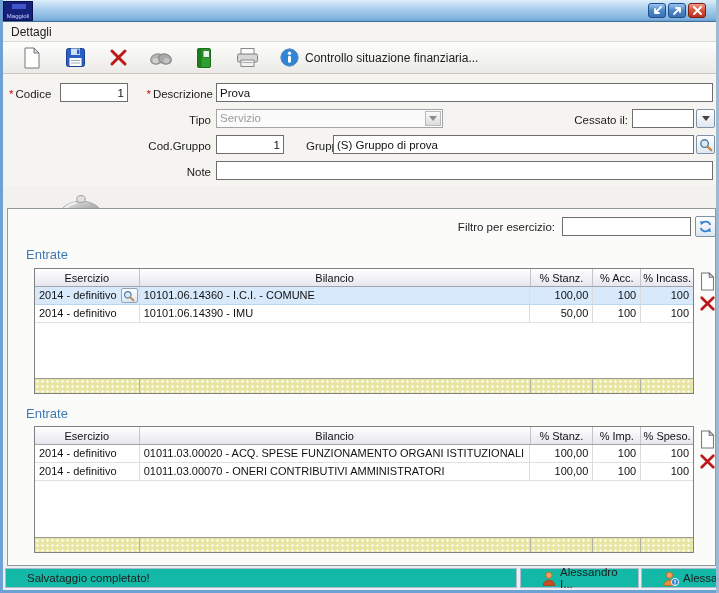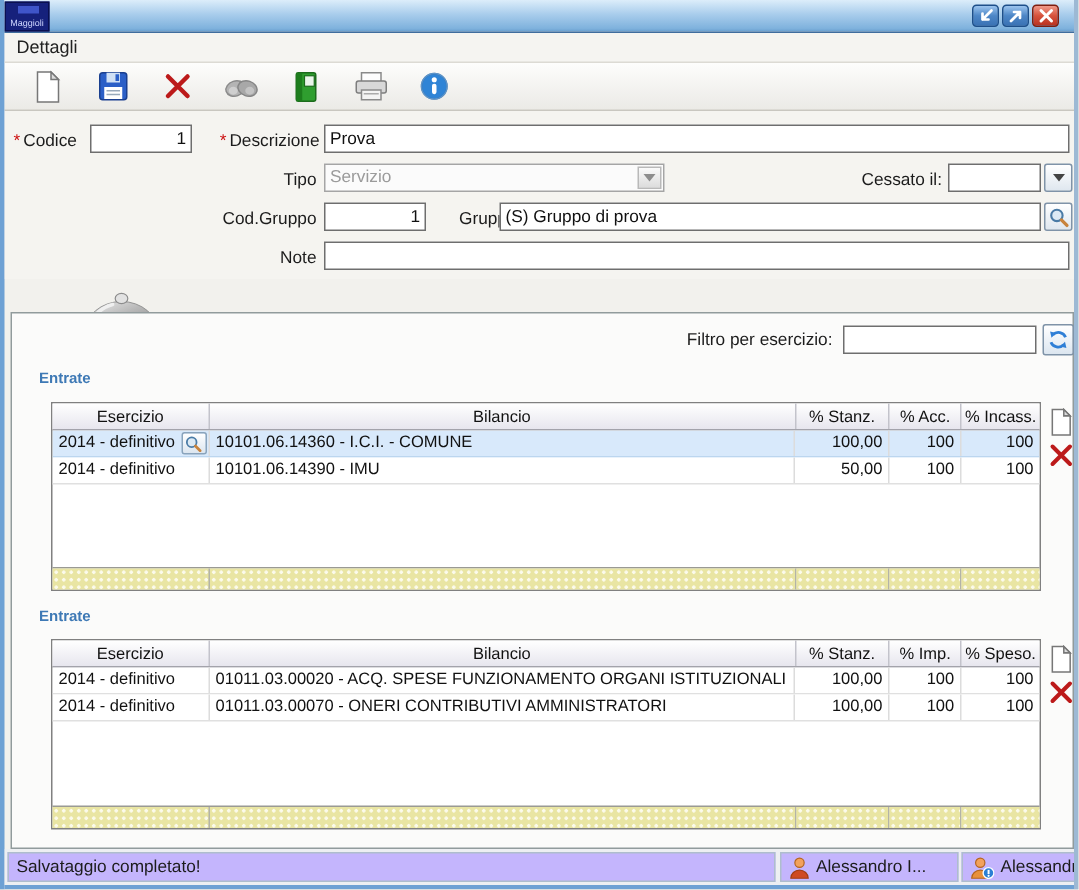--- a/index.html
+++ b/index.html
@@ -14,21 +14,21 @@
     color:#cfd6ff; font-size:6px; display:flex; align-items:flex-end; justify-content:center;
     padding-bottom:1px; border:1px solid #0a1050; }
   .logo::before { content:""; position:absolute; top:2px; left:8px; width:14px; height:5px; background:#3f55c9; }
   .title-text { position:absolute; left:0; right:0; top:3px; text-align:center; font-size:13px;
     font-weight:bold; color:#15253a; }
   .winbtn { position:absolute; top:3px; width:18px; height:15px; border:1px solid #1e4f8a; border-radius:3px;
     background:linear-gradient(#9cc5ef,#4d86c6 50%,#3a72b4); display:flex; align-items:center; justify-content:center; }
   .winbtn.close { background:linear-gradient(#f09a8a,#d6523c 50%,#b93322); border-color:#7e1e10; }
   
   .menubar { position:absolute; left:0; top:22px; width:716px; height:20px; background:#f5f4f1;
-    border-bottom:1px solid #dcdad4; font-size:12px; color:#222; display:flex; }
+    border-bottom:1px solid #dcdad4; font-size:12px; color:#222; display:flex; align-items:center; }
   .menu-item { padding:2px 8px; }
   .toolbar { position:absolute; left:0; top:42px; width:716px; height:32px;
     background:linear-gradient(#fdfdfc,#ebeae6); border-bottom:1px solid #c9c7c0;
     display:flex; align-items:center; }
   .tbtn { width:28px; height:26px; margin-left:15px; display:flex; align-items:center; justify-content:center; }
   .tbtn.info-group { width:auto; padding:0 4px; }
   .tbtn .lbl { font-size:12px; color:#222; margin-left:6px; }
   
   .formarea { position:absolute; left:0; top:74px; width:716px; height:112px; background:#f5f4f0; }
   .flabel { position:absolute; font-size:11.5px; color:#1c1c1c; text-align:right; height:16px; line-height:16px; }
@@ -51,21 +51,21 @@
   .tab { font-size:11.5px; color:#1c1c1c; border:1px solid #8a8a8a; border-bottom:none;
     border-radius:3px 3px 0 0; padding:3px 10px 4px; background:linear-gradient(#f7f7f7,#dedede); margin-right:2px; height:20px; }
   .tab.active { background:#fdfdfd; height:23px; padding-top:5px; position:relative; z-index:3; }
   
   .panel { position:absolute; left:4px; top:208px; width:709px; height:358px; background:#fbfbfa;
     border:1px solid #919b9c; z-index:2; }
   .filter-label { position:absolute; right:160px; top:12px; font-size:11.5px; color:#1c1c1c; }
   .filter-input { left:554px; top:8px; width:129px; }
   .refreshbtn { position:absolute; left:687px; top:7px; width:21px; height:21px; border:1px solid #7f93a8;
     border-radius:2px; background:linear-gradient(#ffffff,#dce6f0); display:flex; align-items:center; justify-content:center; }
-  .sec-heading { position:absolute; left:18px; font-size:10px; font-weight:bold; color:#3e79b5; }
+  .sec-heading { position:absolute; left:18px; font-size:13px; font-weight:normal; color:#3e79b5; }
   
   .grid { position:absolute; left:26px; width:660px; border:1px solid #808080; background:#fff;
     display:flex; flex-direction:column; font-size:11px; }
   .thead { display:flex; height:18px; background:linear-gradient(#ffffff,#e7e6ee); border-bottom:1px solid #a3a3ab; }
   .th { height:100%; border-right:1px solid #c3c3cb; display:flex; align-items:center; justify-content:center; color:#111; }
   .tbody { flex:1; overflow:hidden; }
   .trow { display:flex; height:18px; border-bottom:1px solid #e0e0e0; background:#fff; }
   .trow.selected { background:#d8e9fb; border-bottom:1px solid #bcd6ef; }
   .td { height:100%; border-right:1px solid #dcdcdc; line-height:17px; padding:0 4px; overflow:hidden;
     white-space:nowrap; color:#111; }
@@ -77,22 +77,22 @@
     background-image:radial-gradient(#fbfaec 30%, rgba(0,0,0,0) 34%);
     background-size:5px 5px; }
   .c0 { width:105px; } .c1 { width:392px; } .c2 { width:63px; } .c3 { width:48px; } .c4 { width:52px; }
   .th.c4, .td.c4, .fc.c4 { border-right:none; }
   .row-mag { position:absolute; right:1px; top:1px; width:17px; height:15px; border:1px solid #8aa4bc;
     border-radius:2px; background:linear-gradient(#ffffff,#dce6f0); display:flex; align-items:center; justify-content:center; }
   .sidebtn { position:absolute; width:20px; height:20px; display:flex; align-items:center; justify-content:center; }
   
   .statusbar { position:absolute; left:0; top:566px; width:716px; height:24px; background:#edeff2;
     display:flex; align-items:center; }
-  .spanel { height:20px; border:1px solid #aebdcd; background:#c4b5fd; display:flex; align-items:center;
-    font-size:11.5px; color:#1c1c1c; padding:0 5px; }
+  .spanel { height:20px; border:1px solid #aebdcd; background:#14b8a6; display:flex; align-items:center;
+    font-size:11.5px; color:#1c1c1c; padding:0 21px; }
   .spanel.msg { width:512px; margin-left:2px; }
   .spanel.u1 { width:119px; margin-left:3px; }
   .spanel.u2 { width:77px; margin-left:2px; overflow:hidden; white-space:nowrap; }
   .spanel .picon { margin-right:4px; flex:0 0 auto; }
   .bottomedge { position:absolute; left:-3px; top:590px; width:719px; height:3px; background:#6ea1d4; }
 </style>
 </head>
 <body>
 
 <div id="window">
@@ -167,20 +167,21 @@
         <line x1="6.5" y1="15.5" x2="16.5" y2="15.5" stroke="#aaa"></line>
       </svg>
     </div>
     <div class="tbtn info-group">
       <svg width="19" height="19" viewBox="0 0 19 19">
         <circle cx="9.5" cy="9.5" r="8.5" fill="#2f84d6" stroke="#0d4a8f"></circle>
         <circle cx="9.5" cy="9.5" r="8.5" fill="none" stroke="#8fc4f0" stroke-width="1" opacity="0.6"></circle>
         <circle cx="9.5" cy="5.2" r="1.7" fill="#fff"></circle>
         <rect x="8" y="7.8" width="3" height="7" rx="1.4" fill="#fff"></rect>
       </svg>
+      <span class="lbl">Controllo situazione finanziaria...</span>
     </div>
   </div>
 
   <div class="formarea">
     <div class="flabel" style="left:6px; top:12px; width:50px; text-align:left;"><span class="req">*</span><span>Codice</span></div>
     <input class="tinput numeric" style="left: 57px; top: 9px; width: 68px;" value="1">
     <div class="flabel" style="left:138px; top:12px; width:72px;"><span class="req">*</span><span>Descrizione</span></div>
     <input class="tinput" style="left: 213px; top: 9px; width: 497px;" value="Prova">
 
     <div class="flabel" style="left:140px; top:38px; width:68px;">Tipo</div>

